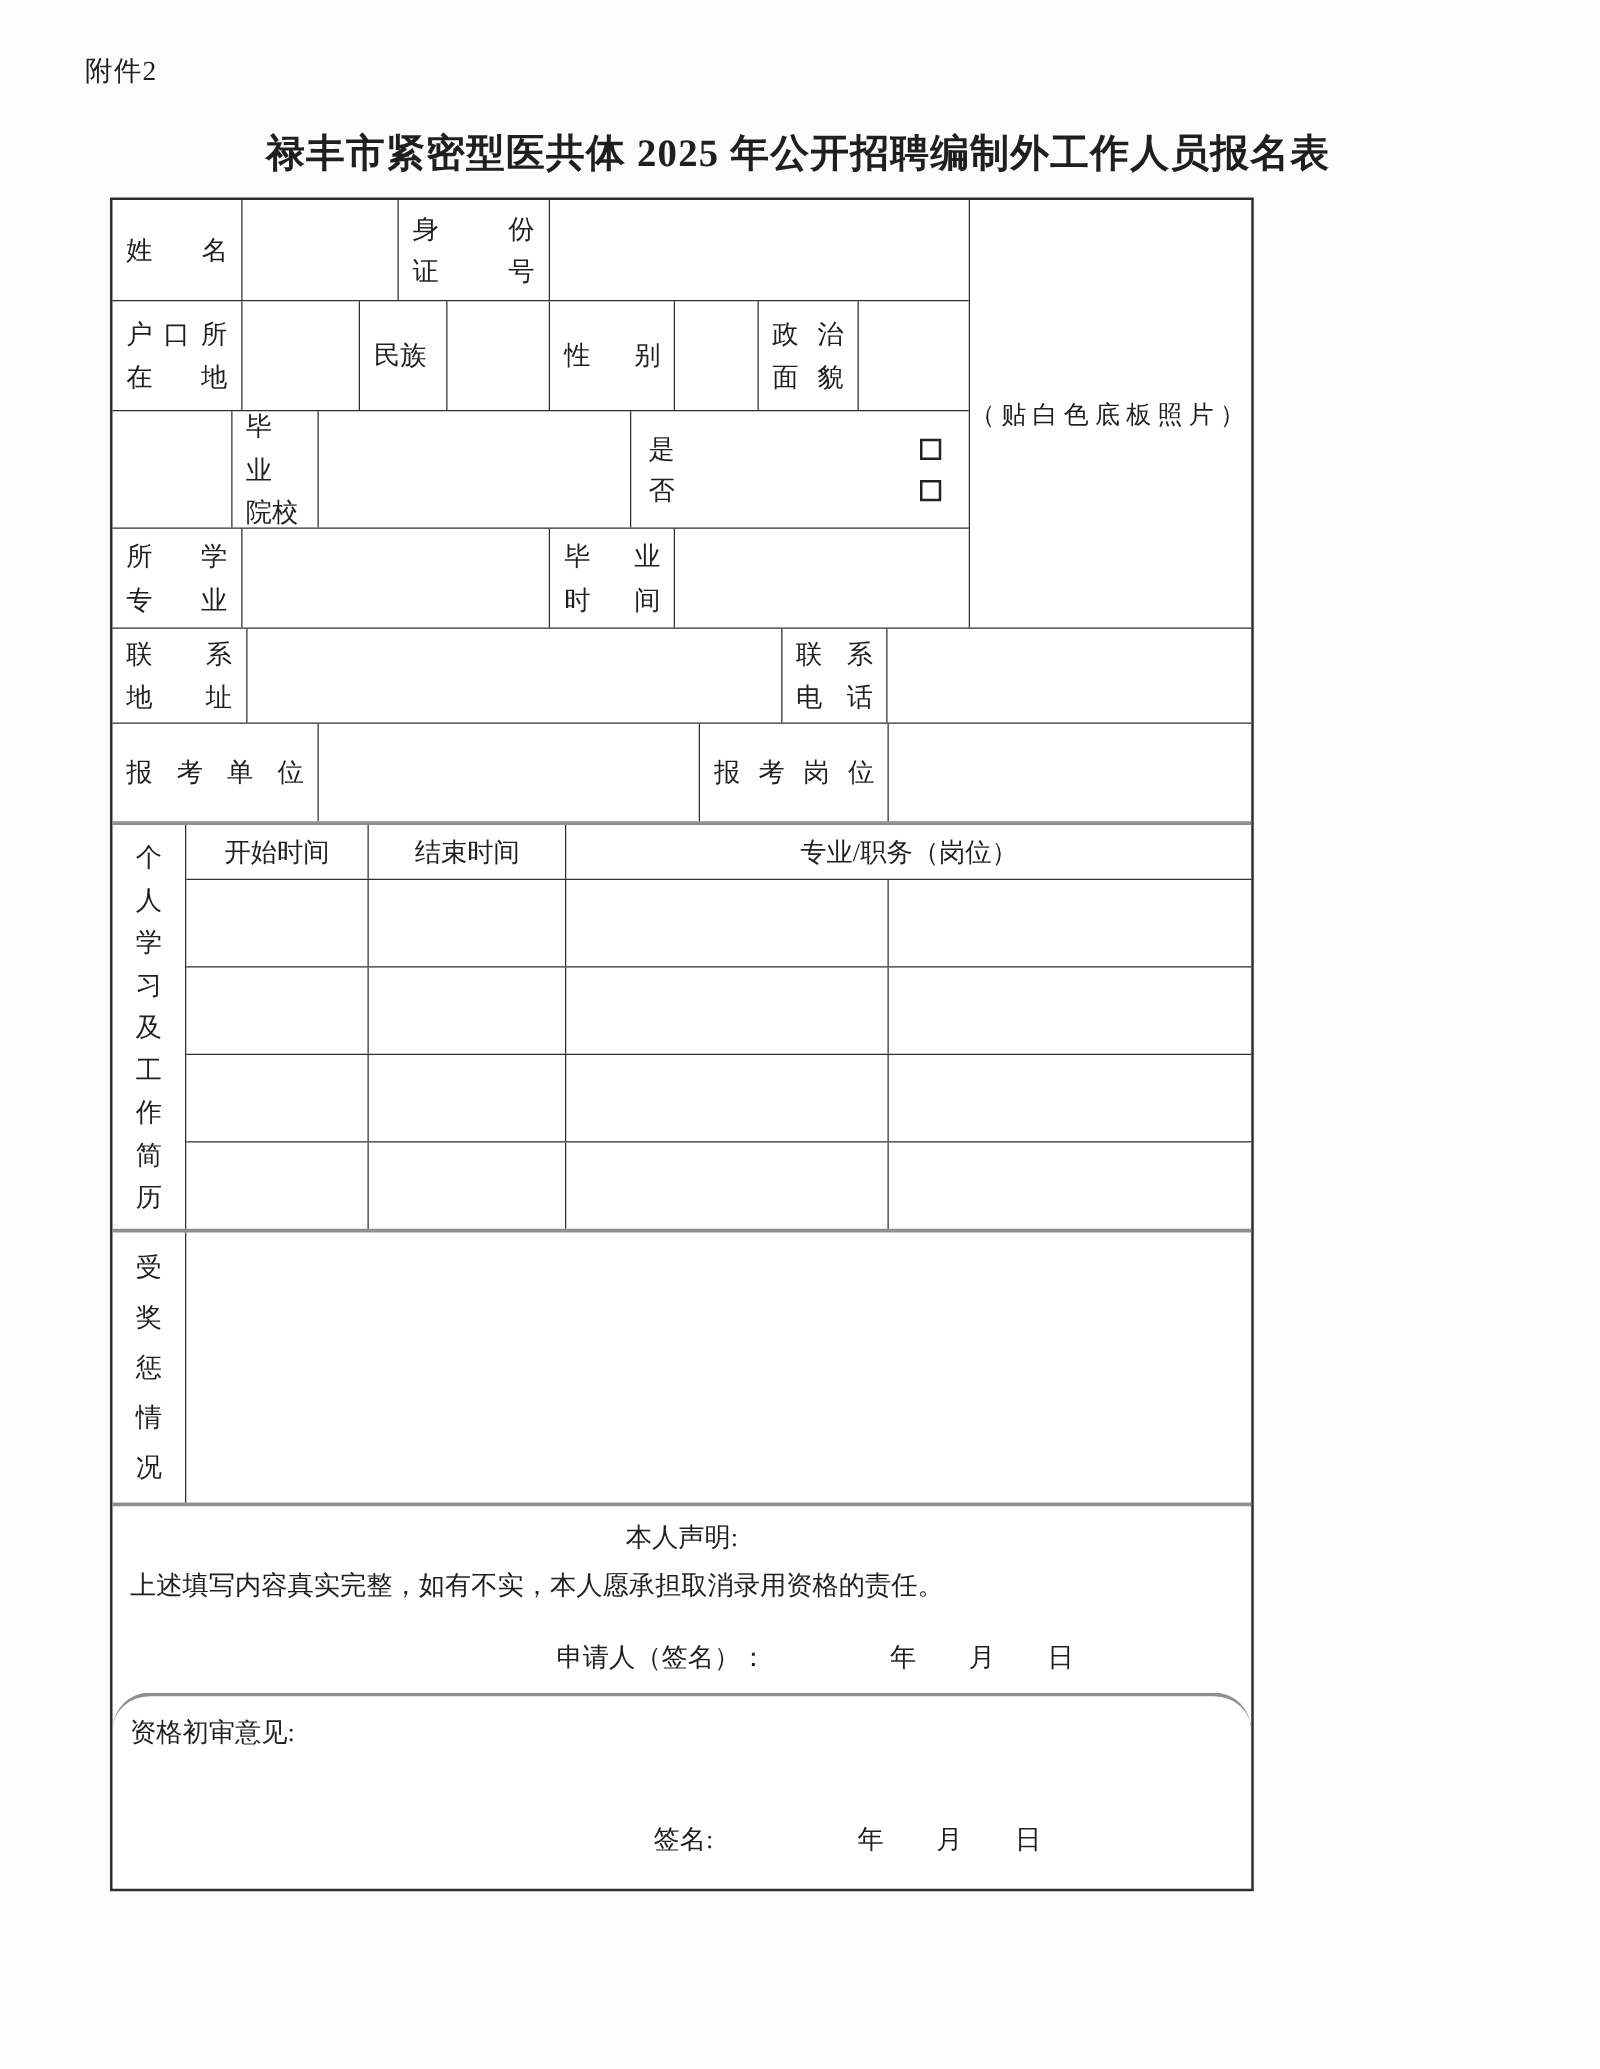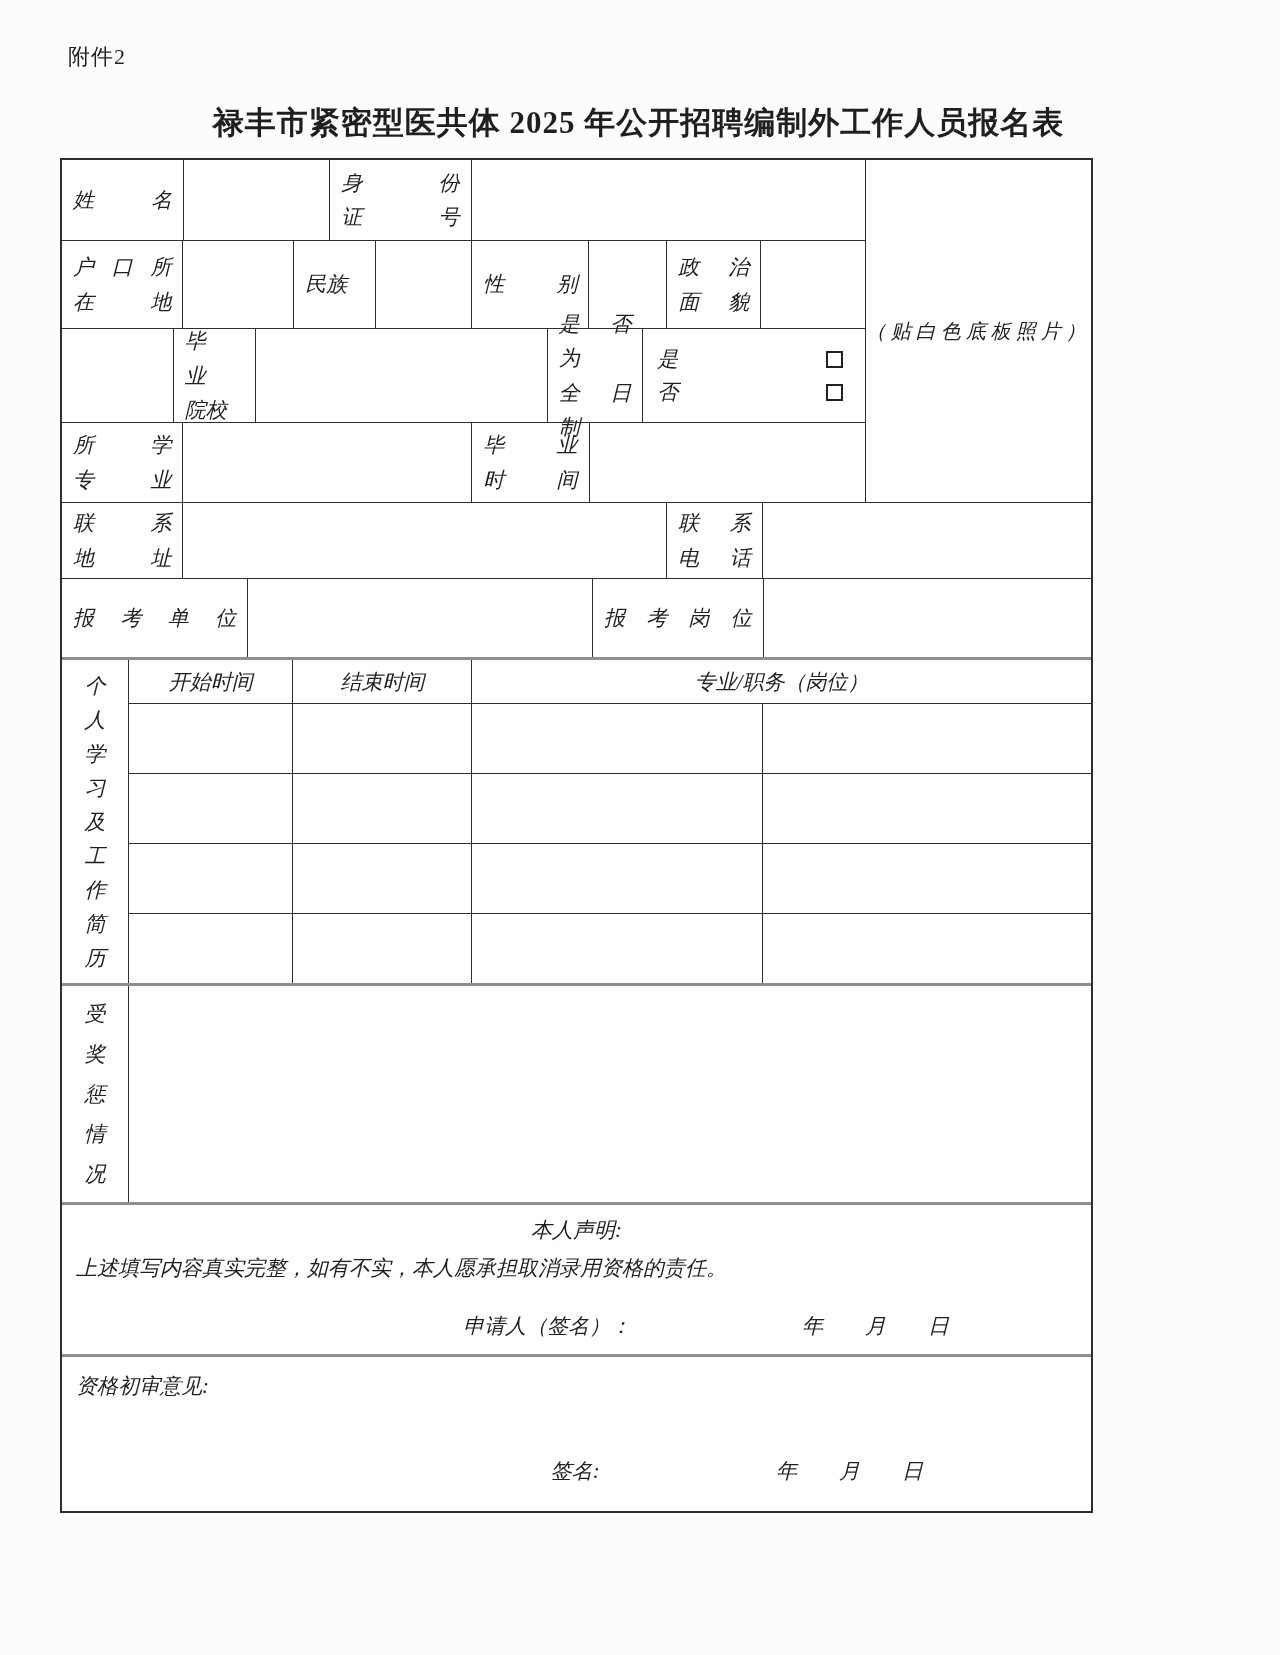--- a/index.html
+++ b/index.html
@@ -8,23 +8,22 @@
     width:1280px; height:1655px;
     font-family:"Liberation Serif","DejaVu Serif",serif;
     color:#1f1f1f; background:#fcfcfd; position:relative; overflow:hidden;
   }
   .attachment { margin:42px 0 0 68px; font-size:22px; letter-spacing:1px; }
   .title {
     width:1033px; margin:30px 0 14px 122px; text-align:center;
     font-size:31px; font-weight:bold; letter-spacing:1px; white-space:nowrap;
   }
   .form-table {
-    width:1033px; margin-left:60px; border:2px solid #2e2e2e; background:#fff;
+    width:915px; margin-left:88px; border:2px solid #2e2e2e; background:#fff;
     font-size:21px;
-    font-style:italic;
   }
   .row { display:flex; }
   .bt { border-top:1px solid #2e2e2e; }
   .thick { border-top:3px solid #8f8f8f; }
   .cell { border-left:1px solid #2e2e2e; display:flex; align-items:center; min-width:0; }
   .cell:first-child { border-left:none; }
   .jlabel, .plabel { padding:4px 11px; }
   .jtext { width:100%; white-space:pre-line; text-align:justify; text-align-last:justify; line-height:1.62; }
   .ptext { width:100%; white-space:pre-line; line-height:1.62; }
   .value {}
@@ -66,21 +65,21 @@
   .resume-grid .c1{flex:0 0 17.0%;} .resume-grid .c2{flex:0 0 18.6%;}
   .resume-grid .c3{flex:0 0 30.2%;} .resume-grid .c4{flex:1;}
   .hcell { justify-content:center; text-align:center; }
   .awards-section { height:219px; }
   .awards-content { flex:1; }
   
   .decl-section { height:152px; display:flex; flex-direction:column; padding:10px 0 14px 0; }
   .decl-heading { padding:0 14px; line-height:1.5;text-align:center; }
   .decl-body { padding:6px 14px 0 14px; line-height:1.5; }
   .decl-sign-line { margin-top:auto; display:flex; justify-content:space-between; padding-left:39%; padding-right:142px; white-space:nowrap; }
-  .review-section { height:157px; display:flex; flex-direction:column; padding:14px 0 26px 0; }
+  .review-section { height:157px; display:flex; flex-direction:column; padding:14px 0 26px 0;border-radius:30px; }
   .review-heading { padding:0 14px; line-height:1.5; }
   .review-sign-line { margin-top:auto; display:flex; justify-content:space-between; padding-left:47.5%; padding-right:168px; white-space:nowrap; }
 </style>
 </head>
 <body>
 
 <div class="attachment">附件2</div>
 <div class="title">禄丰市紧密型医共体 2025 年公开招聘编制外工作人员报名表</div>
 
 <div class="form-table">
@@ -121,24 +120,20 @@
         <div class="cell value c8"></div>
       </div>
 
       <div class="row r3 bt">
         <div class="cell value c2"></div>
         <div class="cell plabel c3">
             <span class="ptext">毕　业
 院校</span>
           </div>
         <div class="cell value c4"></div>
-        <div class="cell jlabel c5">
-            <span class="jtext">是 否 为
-全 日 制</span>
-          </div>
         <div class="cell cb-cell c6">
           <div class="cb-line">
             <span>是</span>
             <span class="checkbox"></span>
           </div>
           <div class="cb-line">
             <span>否</span>
             <span class="checkbox"></span>
           </div>
         </div>

